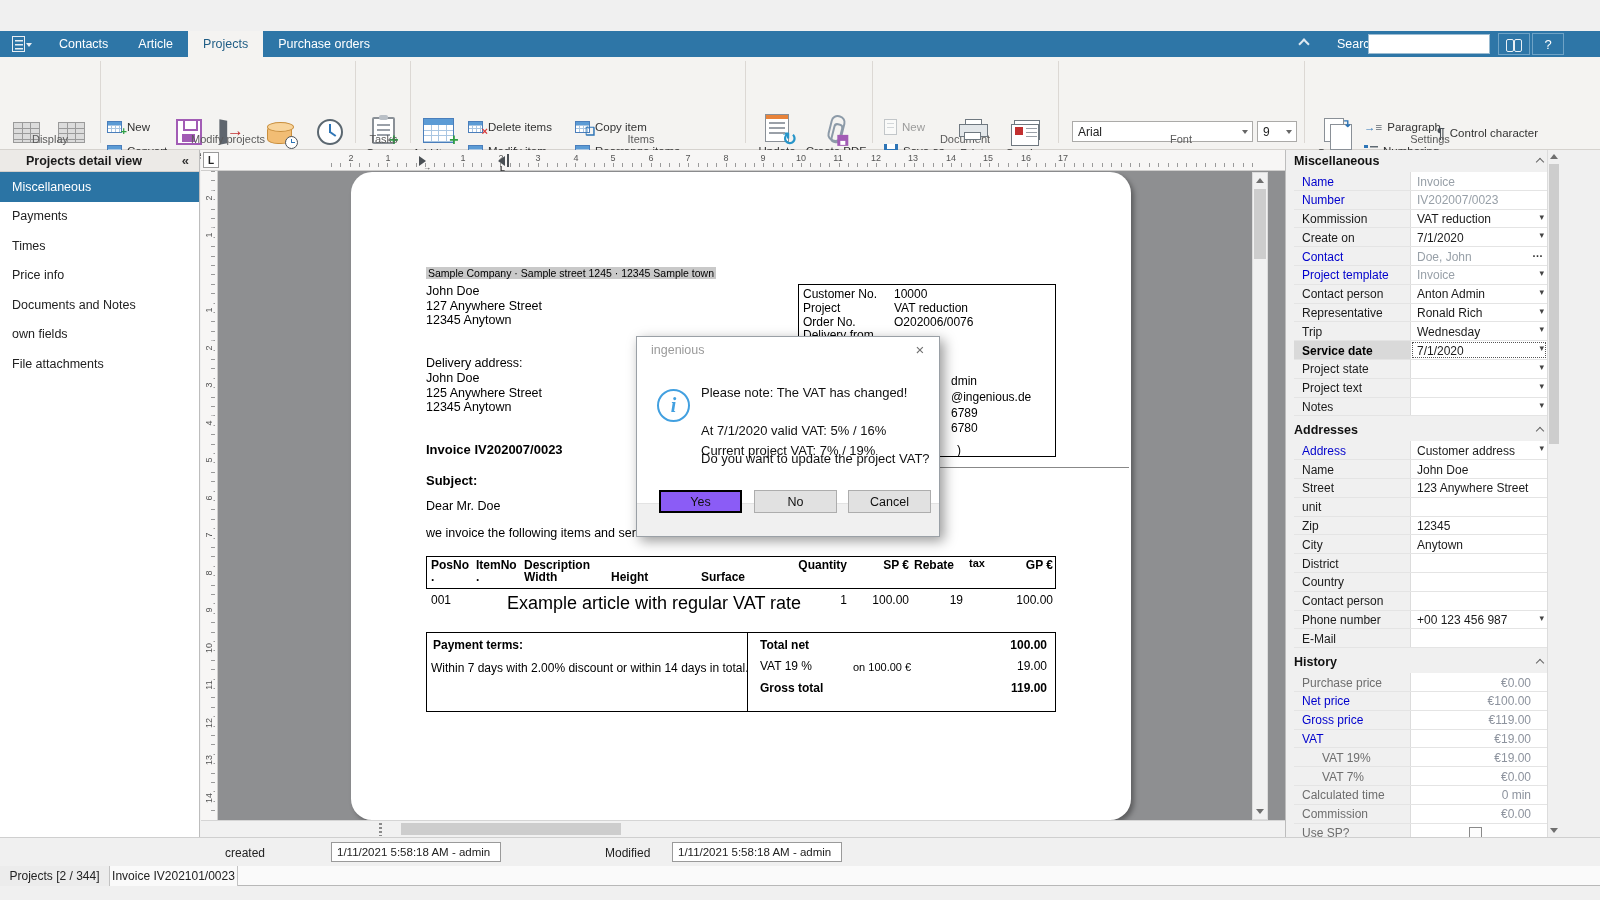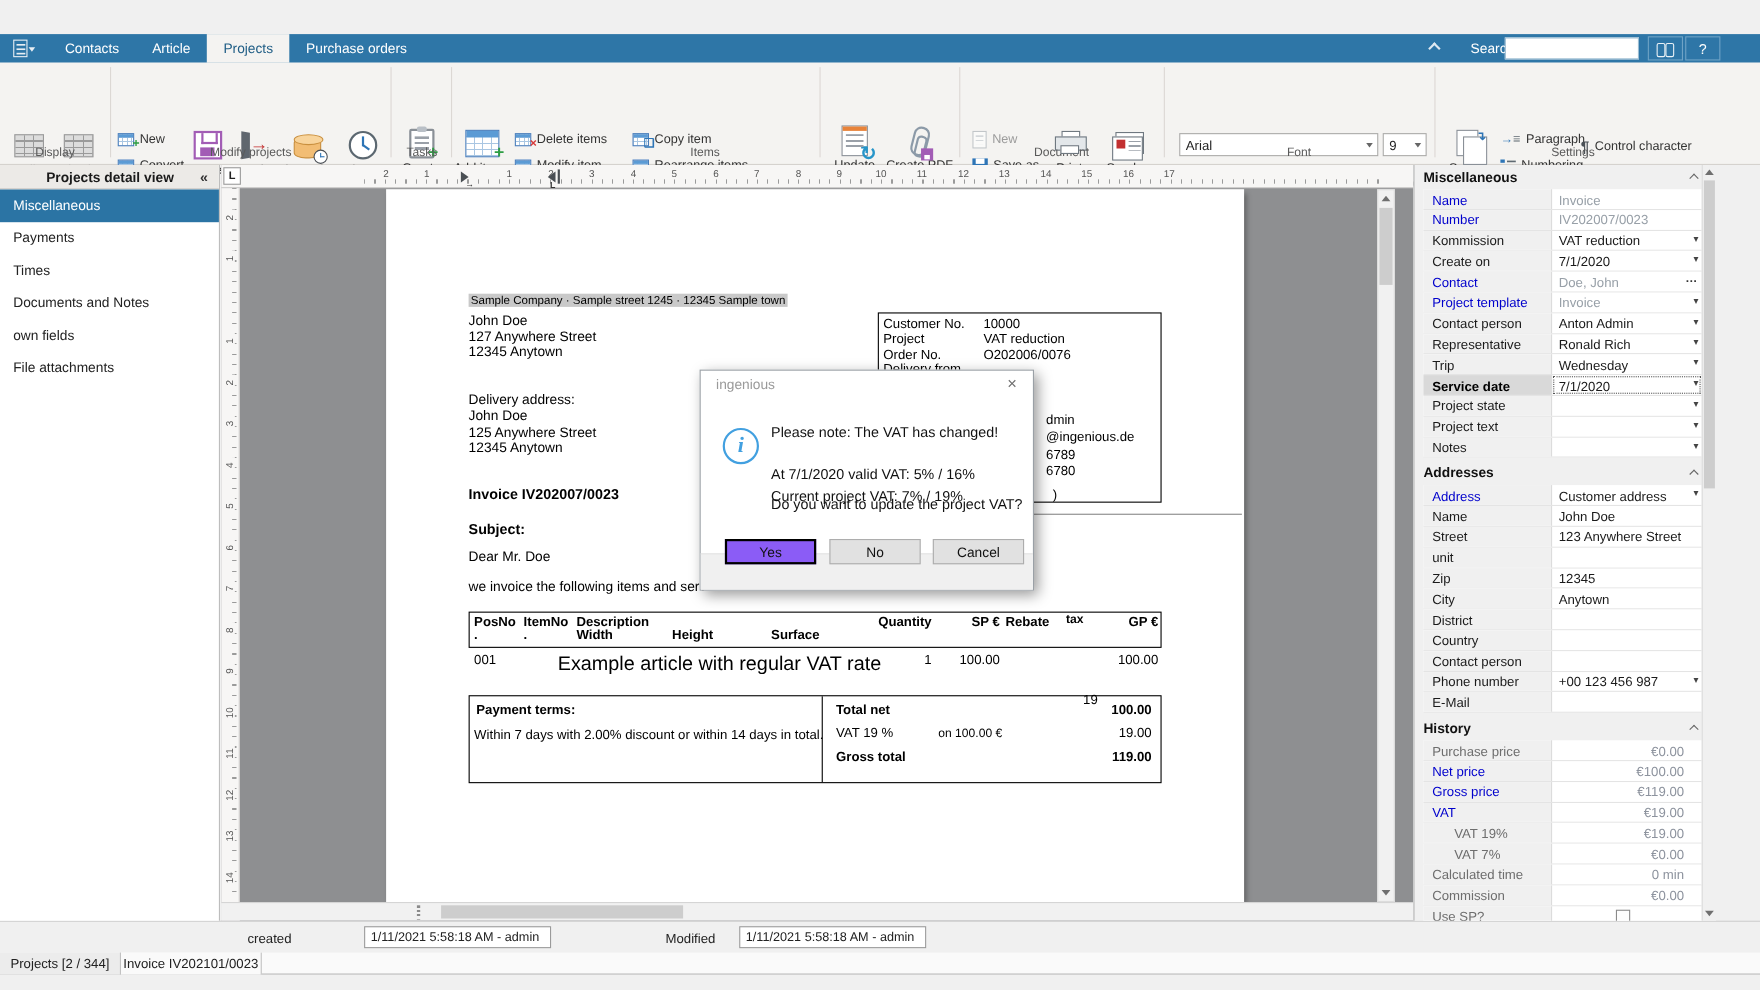--- a/index.html
+++ b/index.html
@@ -128,39 +128,39 @@
   .al { width:17px; height:13px; background-repeat:no-repeat; }
   .al-l { background-image:linear-gradient(#5f6a72 0 0),linear-gradient(#5f6a72 0 0),linear-gradient(#5f6a72 0 0),linear-gradient(#5f6a72 0 0); background-size:100% 2px,65% 2px,100% 2px,65% 2px; background-position:0 0,0 3.6px,0 7.2px,0 10.8px; }
   .al-r { background-image:linear-gradient(#5f6a72 0 0),linear-gradient(#5f6a72 0 0),linear-gradient(#5f6a72 0 0),linear-gradient(#5f6a72 0 0); background-size:100% 2px,65% 2px,100% 2px,65% 2px; background-position:0 0,100% 3.6px,0 7.2px,100% 10.8px; }
   .al-c { background-image:linear-gradient(#5f6a72 0 0),linear-gradient(#5f6a72 0 0),linear-gradient(#5f6a72 0 0),linear-gradient(#5f6a72 0 0); background-size:100% 2px,65% 2px,100% 2px,65% 2px; background-position:0 0,center 3.6px,0 7.2px,center 10.8px; }
   .al-j { background-image:linear-gradient(#5f6a72 0 0),linear-gradient(#5f6a72 0 0),linear-gradient(#5f6a72 0 0),linear-gradient(#5f6a72 0 0); background-size:100% 2px,100% 2px,100% 2px,100% 2px; background-position:0 0,0 3.6px,0 7.2px,0 10.8px; }
   .dlaunch { position:absolute; width:9px; height:9px; border-left:1px solid #8a8a8a; border-bottom:1px solid #8a8a8a; }
   .dlaunch::after { content:''; position:absolute; right:1px; top:1px; border-left:4px solid transparent; border-top:4px solid #8a8a8a; transform:rotate(180deg); }
 
   
   .sidebar { position:absolute; left:0; top:150px; width:200px; height:687px; background:#fff; border-right:1px solid #bdbdbd; }
-  .sb-head { height:22px; background:#eceae7; border-bottom:1px solid #d2cfcb; font-weight:bold; font-size:12.5px; color:#1a1a1a; display:flex; align-items:center; padding-left:42px; position:relative; }
+  .sb-head { height:22px; background:#eceae7; border-bottom:1px solid #d2cfcb; font-weight:bold; font-size:12.5px; color:#1a1a1a; display:flex; align-items:center; padding-left:26px; position:relative; }
   .sb-collapse::before { content:'\00AB'; position:absolute; right:10px; top:3px; font-size:13px; color:#333; font-weight:bold; }
   .sb-item { height:29.5px; display:flex; align-items:center; padding-left:12px; font-size:12.5px; color:#222; cursor:default; }
   .sb-item.active { background:#2b74a4; color:#fff; }
 
   
   .docarea { position:absolute; left:201px; top:150px; width:1084px; height:687px; background:#8e8f91; overflow:hidden; }
   .hruler { position:absolute; left:0; top:0; width:1084px; height:21px; background:#f7f6f5; border-bottom:1px solid #cfcecd; }
   .hticks { position:absolute; left:130px; right:30px; bottom:3px; height:4px; background:repeating-linear-gradient(to right,#9a9a9a 0 1px, transparent 1px 9.4px); }
   .hrn { position:absolute; top:3px; font-size:9px; color:#555; transform:translateX(-50%); background:#f7f6f5; padding:0 2px; }
   .corner { position:absolute; left:2px; top:2px; width:16px; height:16px; border:1px solid #9a9a9a; background:#fff; font-size:10px; font-weight:bold; color:#222; text-align:center; line-height:15px; }
   .tri-r { position:absolute; top:6px; border-top:5px solid transparent; border-bottom:5px solid transparent; border-left:7px solid #4a4f54; }
   .tri-l { position:absolute; top:6px; border-top:5px solid transparent; border-bottom:5px solid transparent; border-right:7px solid #4a4f54; }
   .vbar { position:absolute; top:4px; width:1.5px; height:13px; background:#4a4f54; }
   .minimark { position:absolute; font-size:8px; color:#333; font-weight:bold; }
   .vruler { position:absolute; left:0; top:21px; width:17px; height:666px; background:#f7f6f5; border-right:1px solid #cfcecd; }
   .vticks { position:absolute; right:2px; top:0; bottom:20px; width:4px; background:repeating-linear-gradient(to bottom,#9a9a9a 0 1px, transparent 1px 9.4px); }
   .vrn { position:absolute; left:0px; width:15px; text-align:center; font-size:9px; color:#555; transform:rotate(-90deg); background:#f7f6f5; }
-  .page { position:absolute; left:150px; top:22px; width:780px; height:648px; background:#fff; box-shadow:3px 3px 5px rgba(0,0,0,0.35); font-size:12.5px; color:#000; }
+  .page { position:absolute; left:150px; top:22px; width:780px; height:648px; background:#fff; box-shadow:3px 3px 5px rgba(0,0,0,0.35); font-size:12.5px; color:#000;border-radius:21px; }
   .pg { position:absolute; white-space:nowrap; }
   .sender { background:#c9c9c9; font-size:10.5px; padding:0 2px; }
   .addr-lines div { line-height:14.5px; }
   .infobox { position:absolute; left:447px; top:112px; width:258px; height:173px; border:1px solid #000; font-size:12px; padding-top:3px; }
   .inforow { display:flex; line-height:13.8px; }
   .inforow .il { width:95px; padding-left:4px; }
   .b { font-weight:bold; }
   .itable { position:absolute; left:75px; top:384px; width:630px; height:33px; border:1px solid #000; }
   .tline { position:absolute; height:1px; background:#888; }
   .ttbl { position:absolute; left:75px; top:460px; width:630px; height:80px; border:1px solid #000; }
@@ -516,20 +516,23 @@
         </div>
 
         <div class="sb-item">
           <span>Payments</span>
         </div>
 
         <div class="sb-item">
           <span>Times</span>
         </div>
 
+        <div class="sb-item">
+          <span>Price info</span>
+        </div>
 
         <div class="sb-item">
           <span>Documents and Notes</span>
         </div>
 
         <div class="sb-item">
           <span>own fields</span>
         </div>
 
         <div class="sb-item">
@@ -663,21 +666,21 @@
       <div class="pg b" style="left:436px;top:386px;width:60px;text-align:right;font-size:12px;">Quantity</div>
       <div class="pg b" style="left:498px;top:386px;width:60px;text-align:right;font-size:12px;">SP €</div>
       <div class="pg b" style="left:563px;top:386px;font-size:12px;">Rebate</div>
       <div class="pg b" style="left:618px;top:385px;font-size:11px;">tax</div>
       <div class="pg b" style="left:642px;top:386px;width:60px;text-align:right;font-size:12px;">GP €</div>
 
       <div class="pg" style="left:80px;top:421px;font-size:12px;">001</div>
       <div class="pg" style="left:156px;top:421px;font-size:18px;">Example article with regular VAT rate</div>
       <div class="pg" style="left:436px;top:421px;width:60px;text-align:right;font-size:12px;">1</div>
       <div class="pg" style="left:498px;top:421px;width:60px;text-align:right;font-size:12px;">100.00</div>
-      <div class="pg" style="left:587px;top:421px;width:60px;text-align:right;font-size:12px;margin-top:36px;">19</div>
+      <div class="pg" style="left:552px;top:421px;width:60px;text-align:right;font-size:12px;">19</div>
       <div class="pg" style="left:642px;top:421px;width:60px;text-align:right;font-size:12px;">100.00</div>
 
       <div class="ttbl">
         <div class="tdiv"></div>
         <div class="pg b" style="left:6px;top:5px;font-size:12px;">Payment terms:</div>
         <div class="pg" style="left:4px;top:28px;font-size:12px;">Within 7 days with 2.00% discount or within 14 days in total.</div>
         <div class="trows">
 
             <div class="trow b">
               <span class="tl">Total net</span>

